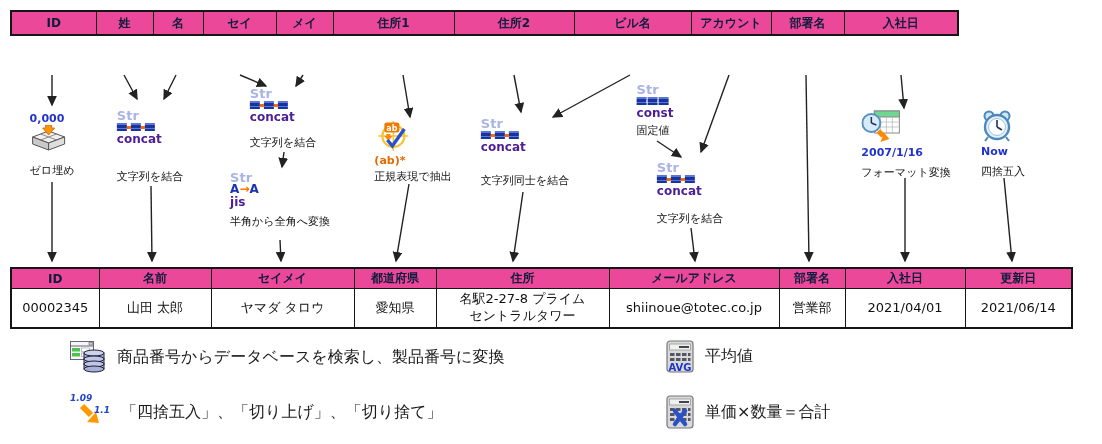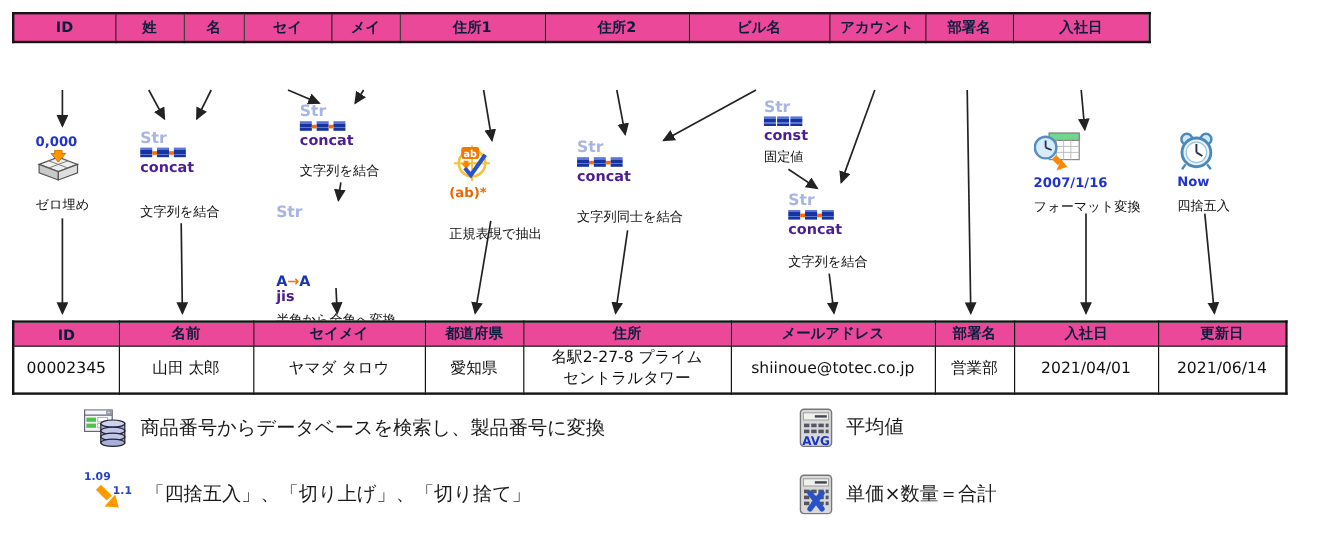--- a/index.html
+++ b/index.html
@@ -20,27 +20,27 @@
   .node{position:absolute;transform:translateX(-50%);text-align:left;z-index:2;width:max-content;}
   .str-t{font-weight:bold;font-size:13px;line-height:11px;color:#a9b4e6;}
   .op-t{font-weight:bold;font-size:12px;line-height:12px;color:#4c1d95;}
   .sq-row{height:9px;line-height:0;margin:2px 0 1px 0;}
   .sq{display:inline-block;vertical-align:middle;width:10px;height:8px;
       background:linear-gradient(#5d75d6 0 2px,#16339e 2px 5px,#5d75d6 5px 6px,#16339e 6px);}
   .conn{display:inline-block;vertical-align:middle;width:4px;height:3px;background:#ff6a00;}
   .gap{display:inline-block;vertical-align:middle;width:1px;height:3px;background:#fff;}
   .lbl{font-size:11px;line-height:12px;color:#111;}
   .num-t{font-weight:bold;font-size:11px;line-height:12px;color:#2233cc;}
-  .a2a{font-weight:bold;font-size:12px;line-height:13px;color:#1a35ae;margin-top:45px;}
+  .a2a{font-weight:bold;font-size:12px;line-height:13px;color:#1a35ae;}
   .a2a .oarr{color:#ff7700;}
   .pattern-t{font-weight:bold;font-size:11px;line-height:12px;color:#e86800;}
   
   .legend-item{position:absolute;display:flex;align-items:center;gap:11px;z-index:2;}
   .ltext{font-size:16px;color:#1a1a1a;white-space:nowrap;}
-  .round-ic{position:relative;width:40px;height:38px;}
+  .round-ic{position:relative;width:40px;height:38px;font-style:italic;}
   .round-top{position:absolute;left:0;top:0;font-weight:bold;font-size:9px;color:#2244cc;}
   .round-bot{position:absolute;right:0;bottom:16px;font-weight:bold;font-size:9px;color:#2244cc;}
   .round-arrow{position:absolute;left:9px;top:10px;}
 </style>
 </head>
 <body>
 
 <div id="stage">
 
   <svg id="wires" width="1102" height="444" viewBox="0 0 1102 444">
@@ -141,21 +141,21 @@
     <svg width="38" height="30" viewBox="0 0 38 30">
       <circle cx="19" cy="15" r="11" fill="none" stroke="#f5c33b" stroke-width="2.2"></circle>
       <line x1="19" y1="0" x2="19" y2="30" stroke="#f5c33b" stroke-width="1.6"></line>
       <line x1="4" y1="15" x2="34" y2="15" stroke="#f5c33b" stroke-width="1.6"></line>
       <rect x="10" y="1.5" width="15" height="10" rx="2" fill="#ef7a00"></rect>
       <text x="17.5" y="9.5" text-anchor="middle" font-size="8" font-weight="bold" fill="#ffffff">ab</text>
       <polygon points="12,13 16,13 16,15 18,15 14,20 10,15 12,15" fill="#ff8800"></polygon>
       <polyline points="13,19 18,25 30,8" fill="none" stroke="#2a52c8" stroke-width="3.4"></polyline>
     </svg>
     <div class="pattern-t">(ab)*</div>
-    <div class="lbl" style="margin-top:22px">正規表現で抽出</div>
+    <div class="lbl" style="margin-top:4px">正規表現で抽出</div>
   </div>
 
   <div class="node" style="left:525px;top:118px">
     <div class="str-t">Str</div>
     <div class="sq-row"><span class="sq"></span><span class="conn"></span><span class="sq"></span><span class="conn"></span><span class="sq"></span></div>
     <div class="op-t">concat</div>
     <div class="lbl" style="margin-top:22px">文字列同士を結合</div>
   </div>
 
   <div class="node" style="left:655px;top:84px">

